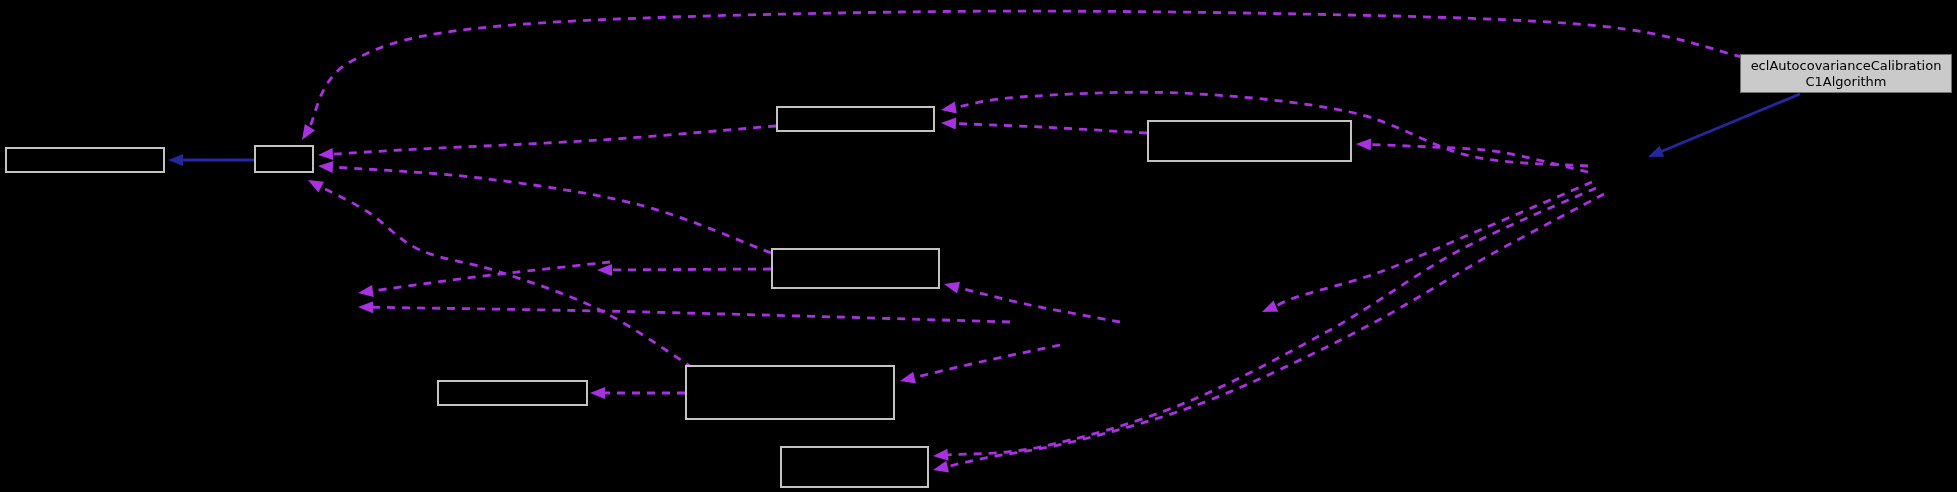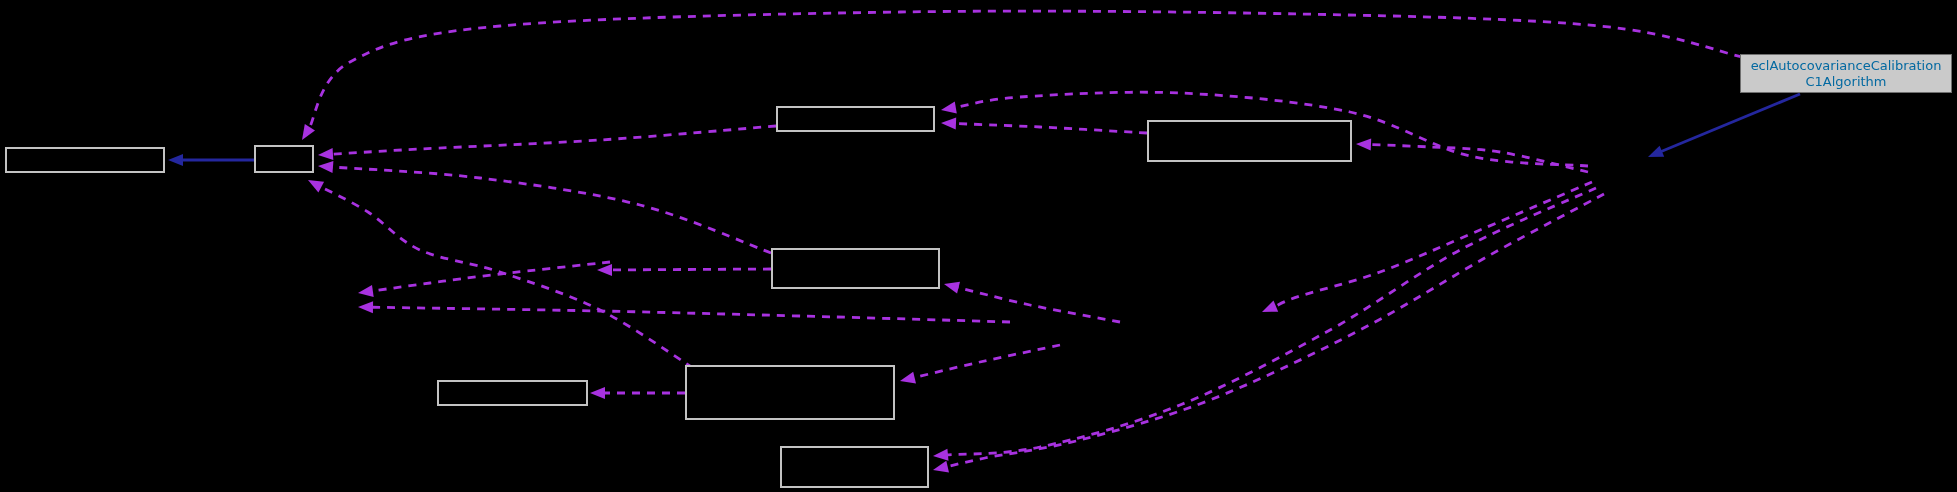--- a/index.html
+++ b/index.html
@@ -56,17 +56,17 @@
   <div id="node-layer">
       <div class="gnode" style="left: 5px; top: 147px; width: 160px; height: 26px; border-color: rgb(195, 195, 195); background: rgb(0, 0, 0);"></div>
       <div class="gnode" style="left: 254px; top: 145px; width: 60px; height: 28px; border-color: rgb(195, 195, 195); background: rgb(0, 0, 0);"></div>
       <div class="gnode" style="left: 776px; top: 106px; width: 159px; height: 26px; border-color: rgb(195, 195, 195); background: rgb(0, 0, 0);"></div>
       <div class="gnode" style="left: 1147px; top: 120px; width: 205px; height: 42px; border-color: rgb(195, 195, 195); background: rgb(0, 0, 0);"></div>
       <div class="gnode" style="left: 771px; top: 248px; width: 169px; height: 41px; border-color: rgb(195, 195, 195); background: rgb(0, 0, 0);"></div>
       <div class="gnode" style="left: 437px; top: 380px; width: 151px; height: 26px; border-color: rgb(195, 195, 195); background: rgb(0, 0, 0);"></div>
       <div class="gnode" style="left: 685px; top: 365px; width: 210px; height: 55px; border-color: rgb(195, 195, 195); background: rgb(0, 0, 0);"></div>
       <div class="gnode" style="left: 780px; top: 446px; width: 149px; height: 42px; border-color: rgb(195, 195, 195); background: rgb(0, 0, 0);"></div>
     </div>
-  <div id="current-node" style="left: 1740px; top: 54px; width: 212px; height: 39px; background: rgb(202, 202, 202); border-color: rgb(111, 111, 111); color: #0369a1;">
+  <div id="current-node" style="left: 1740px; top: 54px; width: 212px; height: 39px; background: rgb(202, 202, 202); border-color: rgb(111, 111, 111); color: #000000;">
     <span>eclAutocovarianceCalibration</span>
     <span>C1Algorithm</span>
   </div>
 </div>
 
 </body></html>

